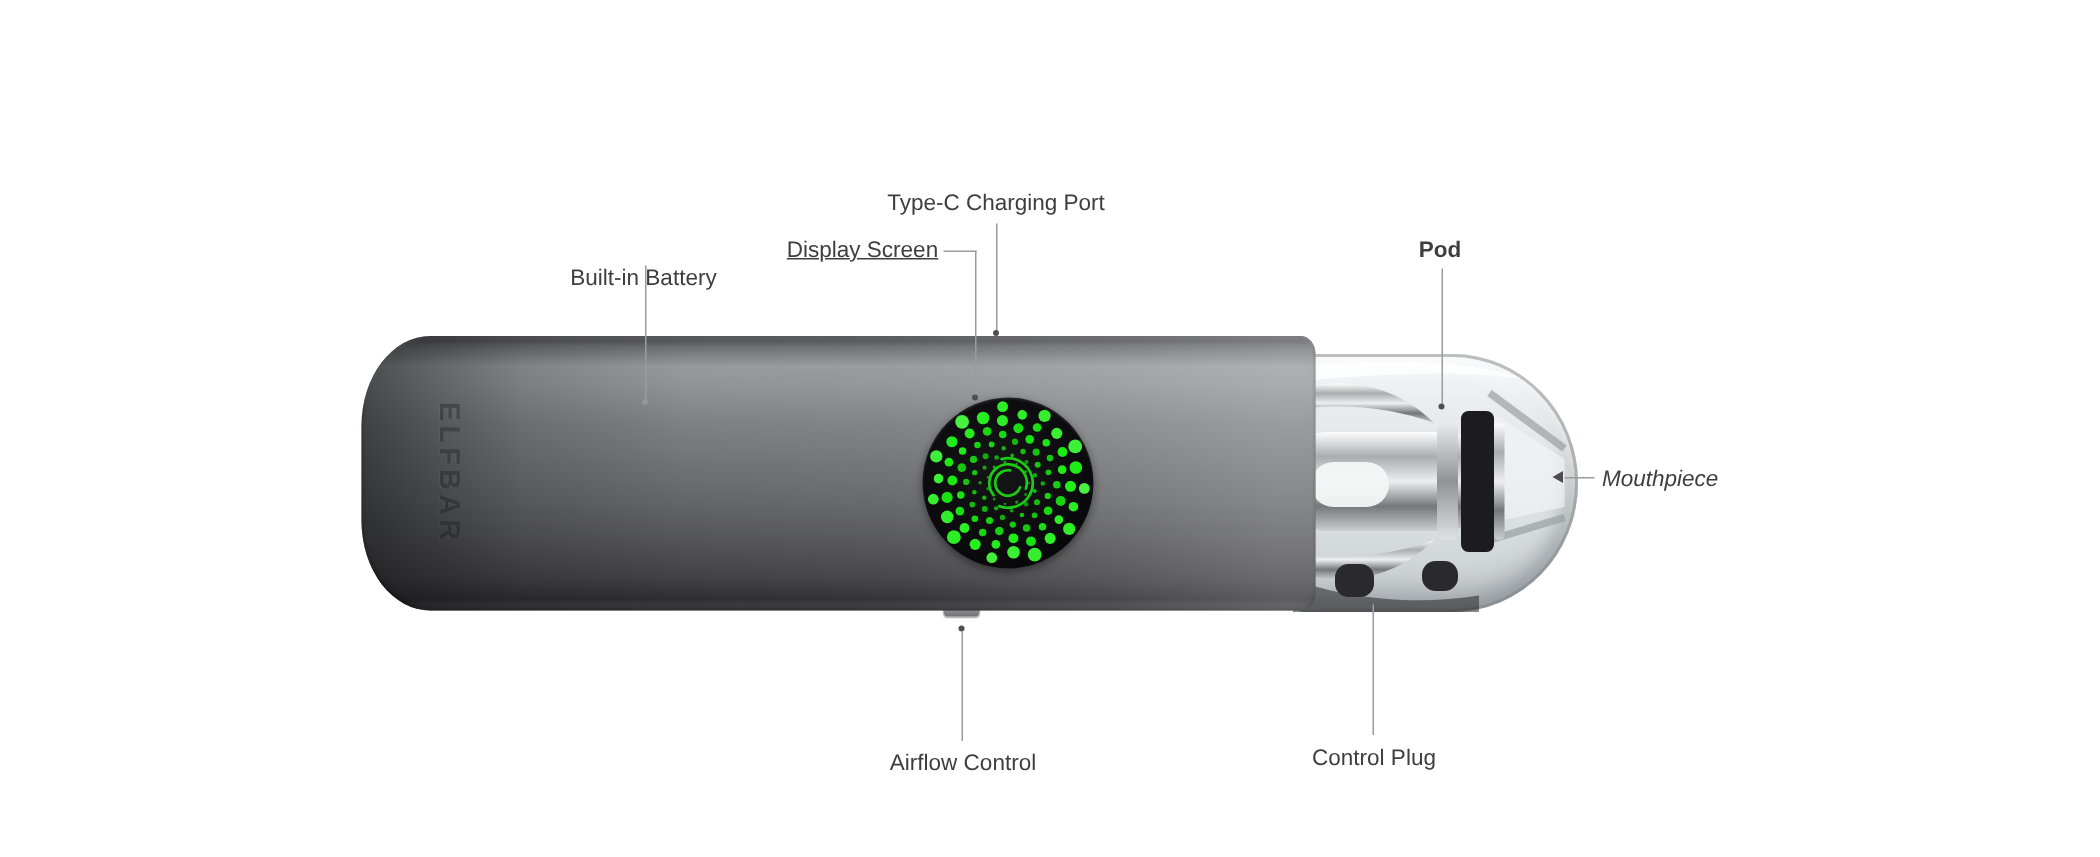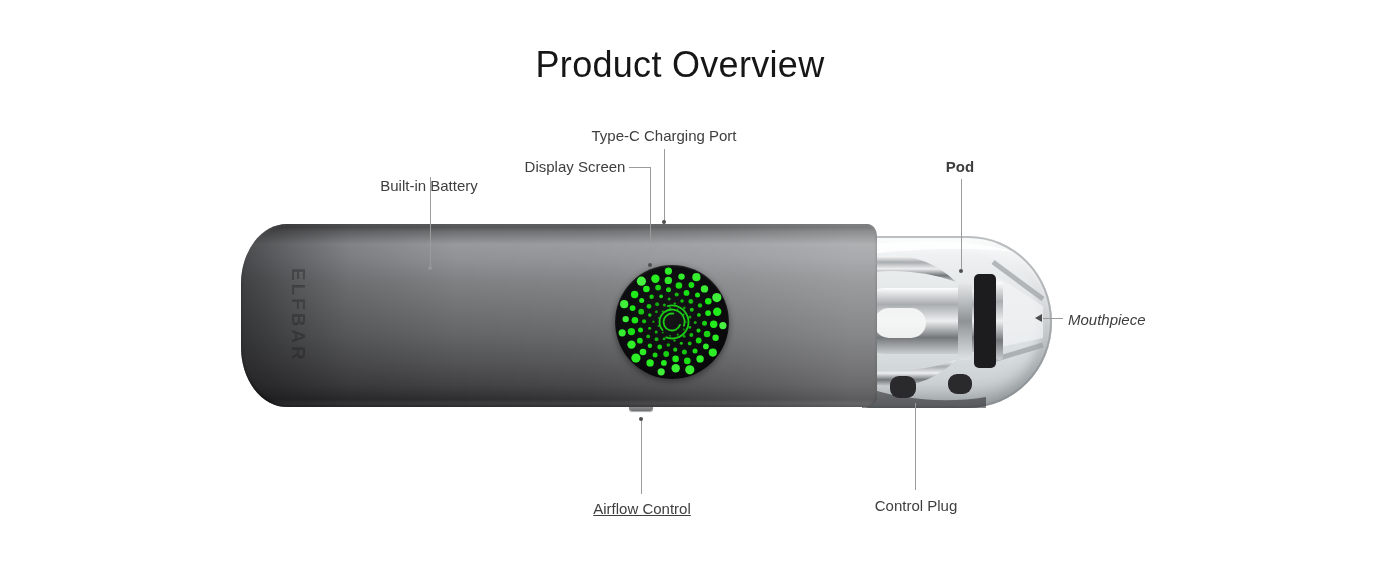--- a/index.html
+++ b/index.html
@@ -62,21 +62,20 @@
   .lead-arrow-left{
     position:absolute;width:0;height:0;z-index:6;
     border-top:4px solid transparent;border-bottom:4px solid transparent;border-right:7px solid #4d4d4d;
   }
 </style>
 </head>
 <body>
 
 <div class="stage">
 
-  <h1 class="title">Product Overview</h1>
 
   <div class="pod">
     <svg width="190" height="172" viewBox="0 0 190 172">
       <defs>
         <linearGradient id="chromeV" x1="0" y1="0" x2="0" y2="1">
           <stop offset="0" stop-color="#fdfdfd"></stop>
             <stop offset=".25" stop-color="#a9adaf"></stop>
           <stop offset=".5" stop-color="#eceeef"></stop>
             <stop offset=".75" stop-color="#74787a"></stop>
           <stop offset="1" stop-color="#caced0"></stop>
@@ -223,33 +222,33 @@
   <div class="airflow-knob"></div>
 
   <div class="callout-label" style="left:664px;top:127px;text-align:right;">Type-C Charging Port</div>
   <div class="lead-v" style="left:664px;top:149px;height:72px;"></div>
   <div class="lead-dot" style="left:662px;top:220px;"></div>
 
   <div class="callout-label" style="left:429px;top:158px;margin-top:19px;">Built-in Battery</div>
   <div class="lead-v" style="left:430px;top:177px;height:90px;"></div>
   <div class="lead-dot light" style="left:428px;top:266px;"></div>
 
-  <div class="callout-label" style="left:575px;top:158px;">Display Screen</div>
+  <div class="callout-label" style="left:575px;top:158px;text-decoration:underline;">Display Screen</div>
   <div class="lead-h" style="left:629px;top:167px;width:22px;"></div>
   <div class="lead-v" style="left:650px;top:167px;height:97px;"></div>
   <div class="lead-dot" style="left:648px;top:263px;"></div>
 
   <div class="callout-label" style="left:960px;top:158px;font-weight:bold;">Pod</div>
   <div class="lead-v" style="left:961px;top:179px;height:90px;"></div>
   <div class="lead-dot" style="left:959px;top:269px;"></div>
 
   <div class="callout-label anchor-left" style="left:1068px;top:311px;">Mouthpiece</div>
   <div class="lead-h" style="left:1043px;top:318px;width:20px;"></div>
   <div class="lead-arrow-left" style="left:1035px;top:314px;"></div>
 
-  <div class="callout-label" style="left:642px;top:500px;text-decoration:underline;">Airflow Control</div>
+  <div class="callout-label" style="left:642px;top:500px;">Airflow Control</div>
   <div class="lead-v" style="left:641px;top:421px;height:73px;"></div>
   <div class="lead-dot" style="left:639px;top:417px;"></div>
 
   <div class="callout-label" style="left:916px;top:497px;">Control Plug</div>
   <div class="lead-v" style="left:915px;top:403px;height:87px;"></div>
 
 </div>
 
 </body></html>

